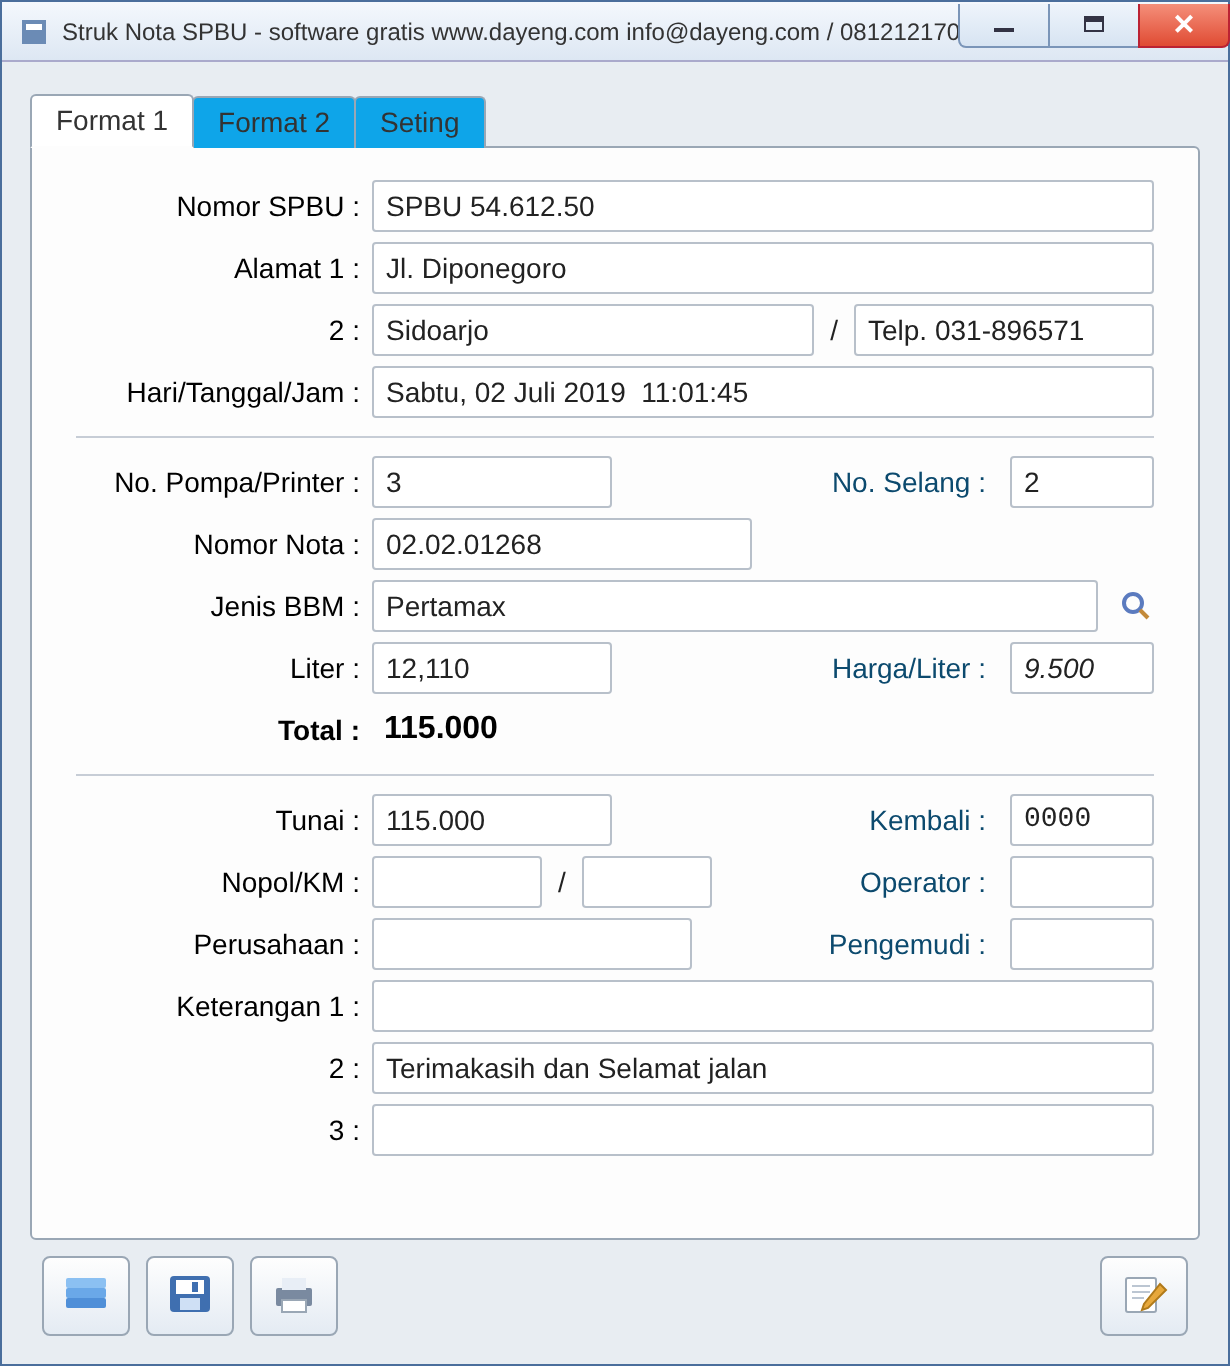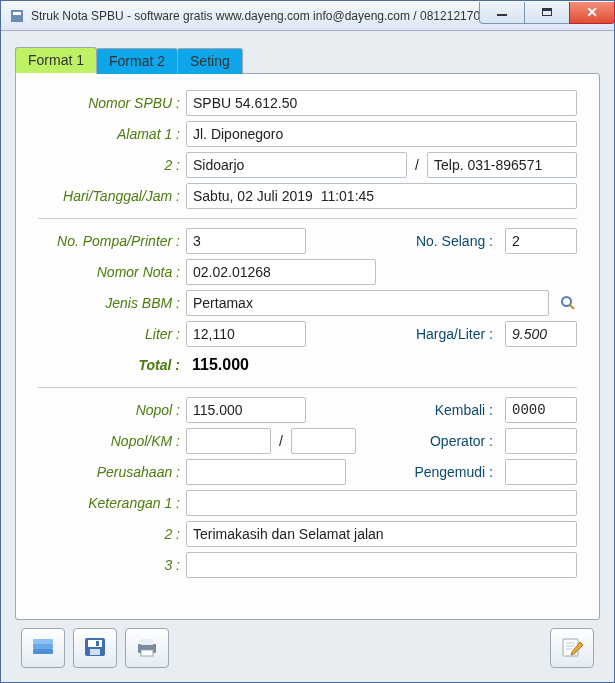--- a/index.html
+++ b/index.html
@@ -13,26 +13,26 @@
   .win-controls { display:flex; height:22px; margin-top:-6px; margin-right:-1px;}
   .win-btn { width:46px; height:22px; border:1px solid #7a95b8; border-top:none; background:linear-gradient(#eef4fb,#d7e4f2); display:flex; align-items:center; justify-content:center; margin-left:-1px; font-size:11px; color:#334; cursor:default; }
   .win-btn.min { border-bottom-left-radius:4px; }
   .win-btn.close { background:linear-gradient(#f58f7a,#e04b33); border-color:#b23; color:#fff; border-bottom-right-radius:4px; font-weight:bold; font-size:14px;}
   .win-btn.max span { width:10px; height:8px; border:1px solid #334; border-top-width:3px; display:inline-block; }
 
   .client { padding:14px 14px 10px 14px; height:calc(100% - 30px); display:flex; flex-direction:column; }
 
   .tabstrip { display:flex; align-items:flex-end; height:28px; }
   .tab { padding:4px 12px 5px 12px; background:#0ea5e9; border:1px solid #9aa7b5; border-bottom:none; border-top-left-radius:3px; border-top-right-radius:3px; margin-right:-1px; color:#333; cursor:default; position:relative; top:1px; font-size:14px;}
-  .tab.active { background:#bef264; border-bottom:1px solid #fdfdfd; z-index:2; }
+  .tab.active { background:#ffffff; border-bottom:1px solid #fdfdfd; z-index:2; }
 
   .tabpanel { flex:1; background:#fdfdfd; border:1px solid #9aa7b5; border-radius:0 3px 3px 3px; padding:12px 22px 8px 22px; overflow:hidden; }
 
   .row { display:flex; align-items:center; margin:3px 0; min-height:28px; }
-  .lab { width:148px; text-align:right; padding-right:6px; color:#4d7c0f; font-size:14px;font-style:italic; }
+  .lab { width:148px; text-align:right; padding-right:6px; color:#000000; font-size:14px; }
   .lab.bold { font-weight:bold; }
   .fields { flex:1; display:flex; align-items:center; gap:6px; }
   input.fld { height:26px; border:1px solid #b8c0ca; border-radius:2px; padding:2px 6px; font-size:14px; color:#222; background:#fff; }
   .sep-slash { padding:0 2px; color:#222; font-size:14px; }
   .hr { border:none; border-top:1px solid #c7cdd6; margin:8px 0; }
 
   .mid-label { text-align:right; padding-right:6px; color:#0c4a6e; font-size:14px; display:inline-block; }
   .mag { width:18px; height:18px; display:inline-flex; align-items:center; justify-content:center; margin-left:4px; cursor:pointer; }
 
   .total-val { font-weight:bold; font-size:16px; padding-left:6px; }
@@ -142,21 +142,21 @@
       <div class="row">
         <div class="lab bold">Total :</div>
         <div class="fields">
             <span class="total-val">115.000</span>
           </div>
       </div>
 
       <hr class="hr">
 
       <div class="row">
-        <div class="lab">Nopol :</div>
+        <div class="lab">Tunai :</div>
         <div class="fields">
           <input class="fld" style="width: 120px;" value="115.000">
           <span style="flex:1"></span>
           <span class="mid-label" style="width:100px">Kembali :</span>
           <input class="fld" style="width: 72px; font-family: Liberation Mono, monospace;" value="0000">
         </div>
       </div>
       <div class="row">
         <div class="lab">Nopol/KM :</div>
         <div class="fields">

